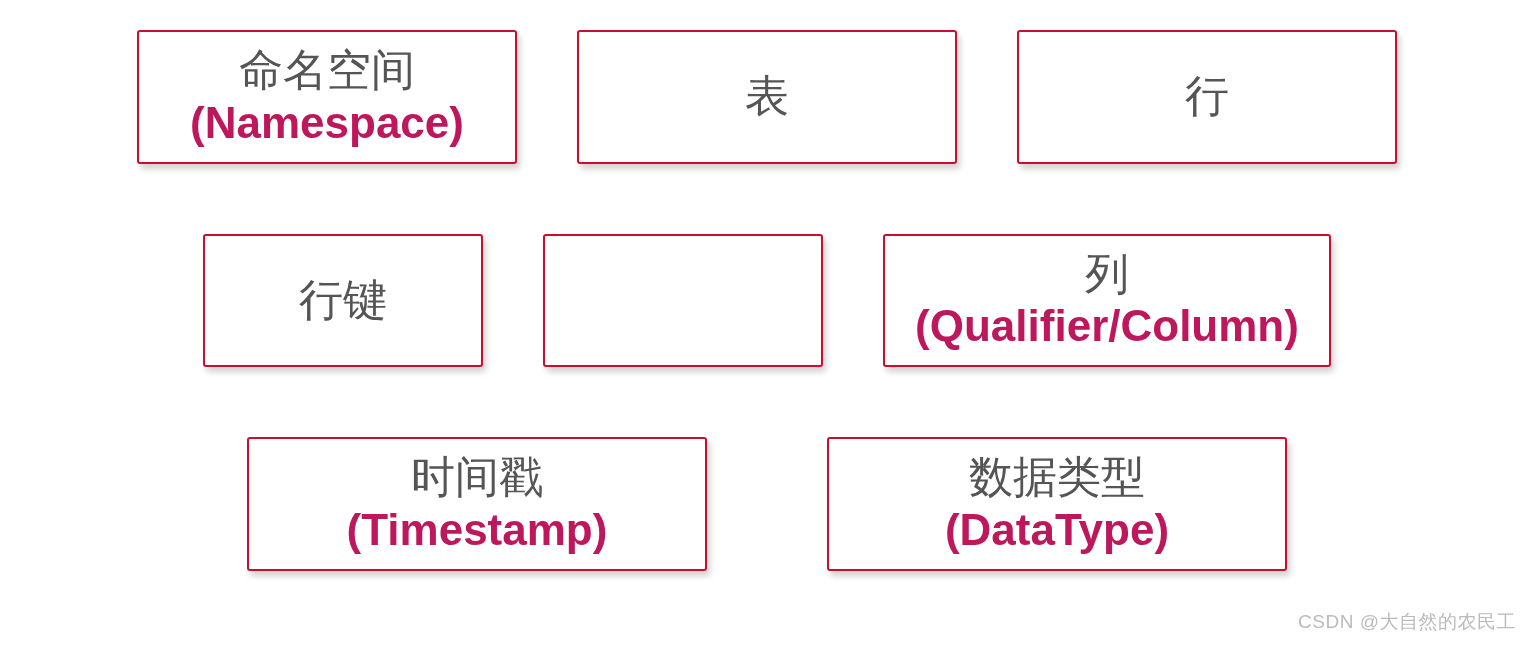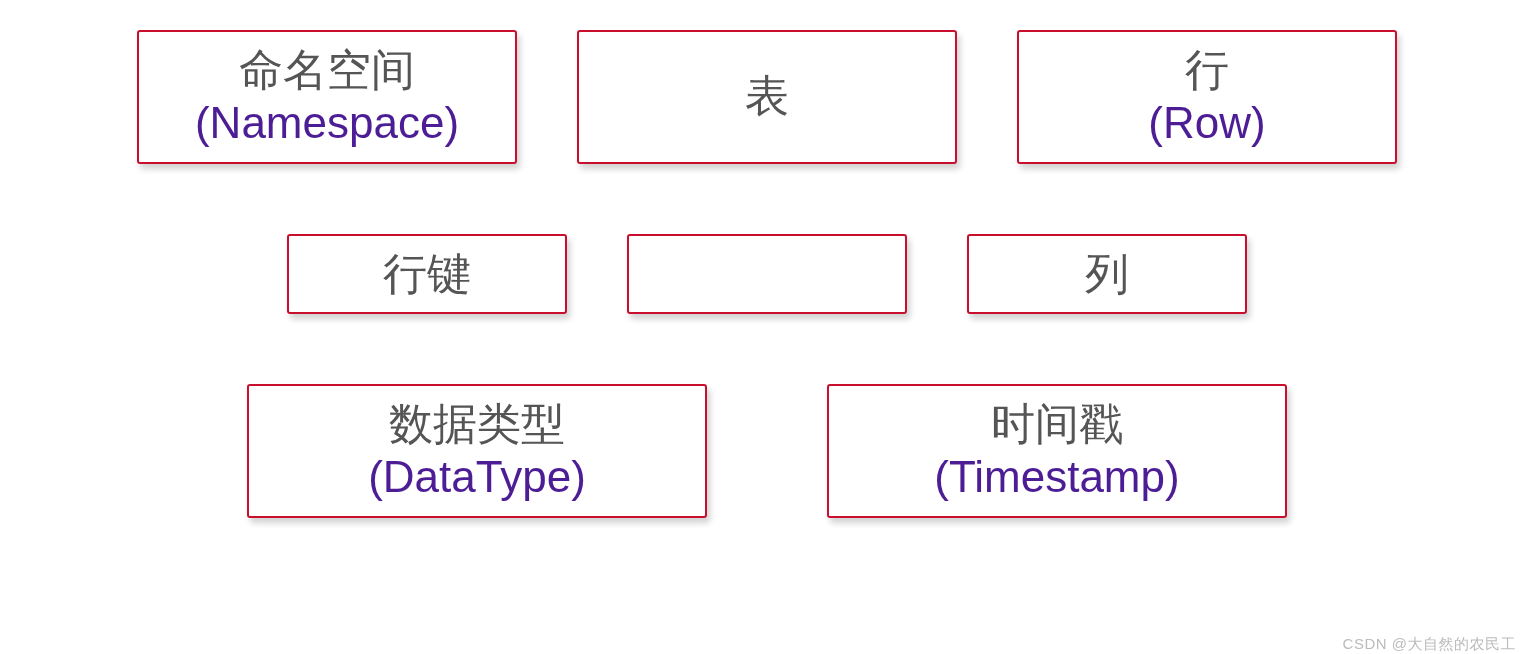--- a/index.html
+++ b/index.html
@@ -38,29 +38,29 @@
       align-items: center;
     }
     .concept-cn {
       font-size: 44px;
       color: #555555;
       line-height: 1.2;
       font-weight: 400;
     }
     .concept-en {
       font-size: 44px;
-      color: #4c1d95;
+      color: #be185d;
       line-height: 1.2;
-      font-weight: 400;
+      font-weight: 700;
     }
     .watermark {
       position: absolute;
       right: 18px;
-      bottom: 0;
-      font-size: 15px;
+      bottom: 19px;
+      font-size: 19px;
       color: rgba(120,120,120,0.5);
       letter-spacing: 0.5px;
       text-align: right;
     }
     .row-2 .concept-box {
       min-width: 280px;
     }
     .row-3 {
       gap: 120px;
     }
@@ -74,39 +74,39 @@
 <div class="row row-1">
   <div class="concept-box">
     <div class="concept-cn">命名空间</div>
     <div class="concept-en">(Namespace)</div>
   </div>
   <div class="concept-box">
     <div class="concept-cn">表</div>
   </div>
   <div class="concept-box">
     <div class="concept-cn">行</div>
-    <div class="concept-en">(Row)</div>
   </div>
 </div>
 
 <div class="row row-2">
   <div class="concept-box">
     <div class="concept-cn">行键</div>
   </div>
   <div class="concept-box">
   </div>
   <div class="concept-box">
     <div class="concept-cn">列</div>
+    <div class="concept-en">(Qualifier/Column)</div>
   </div>
 </div>
 
 <div class="row row-3">
   <div class="concept-box">
+    <div class="concept-cn">时间戳</div>
+    <div class="concept-en">(Timestamp)</div>
+  </div>
+  <div class="concept-box">
     <div class="concept-cn">数据类型</div>
     <div class="concept-en">(DataType)</div>
-  </div>
-  <div class="concept-box">
-    <div class="concept-cn">时间戳</div>
-    <div class="concept-en">(Timestamp)</div>
   </div>
 </div>
 
 <div class="watermark">CSDN @大自然的农民工</div>
 
 </body></html>

